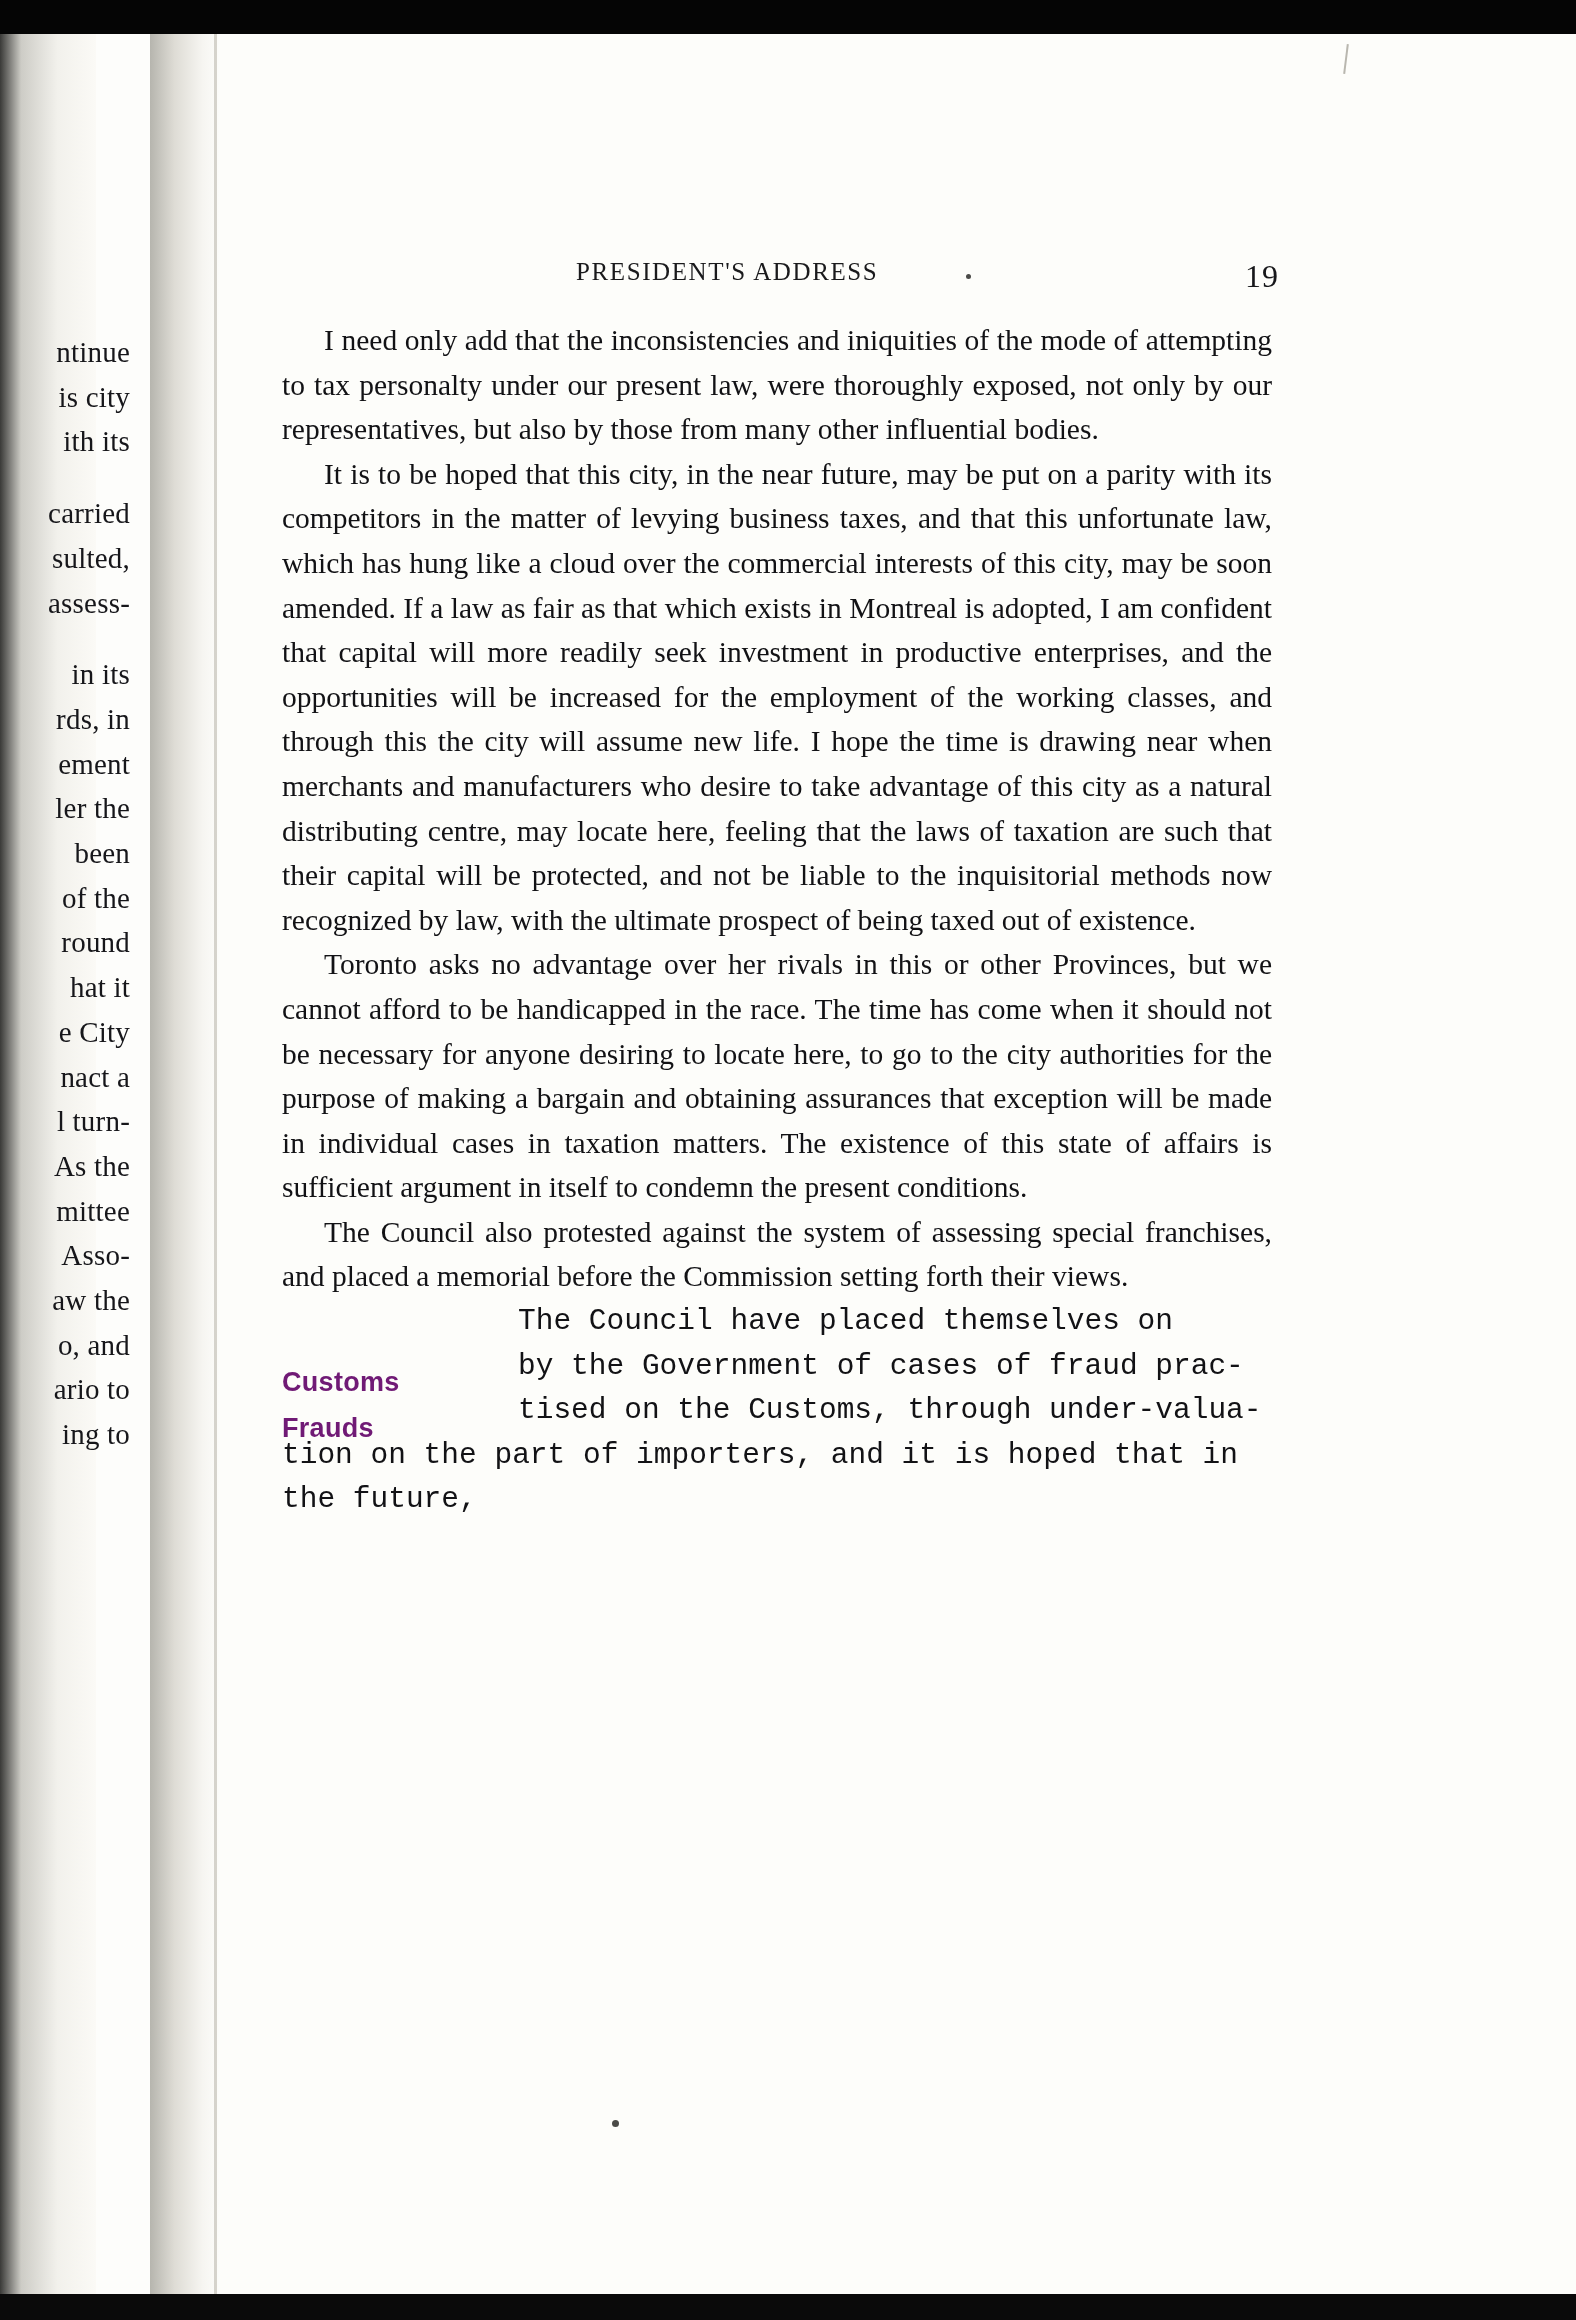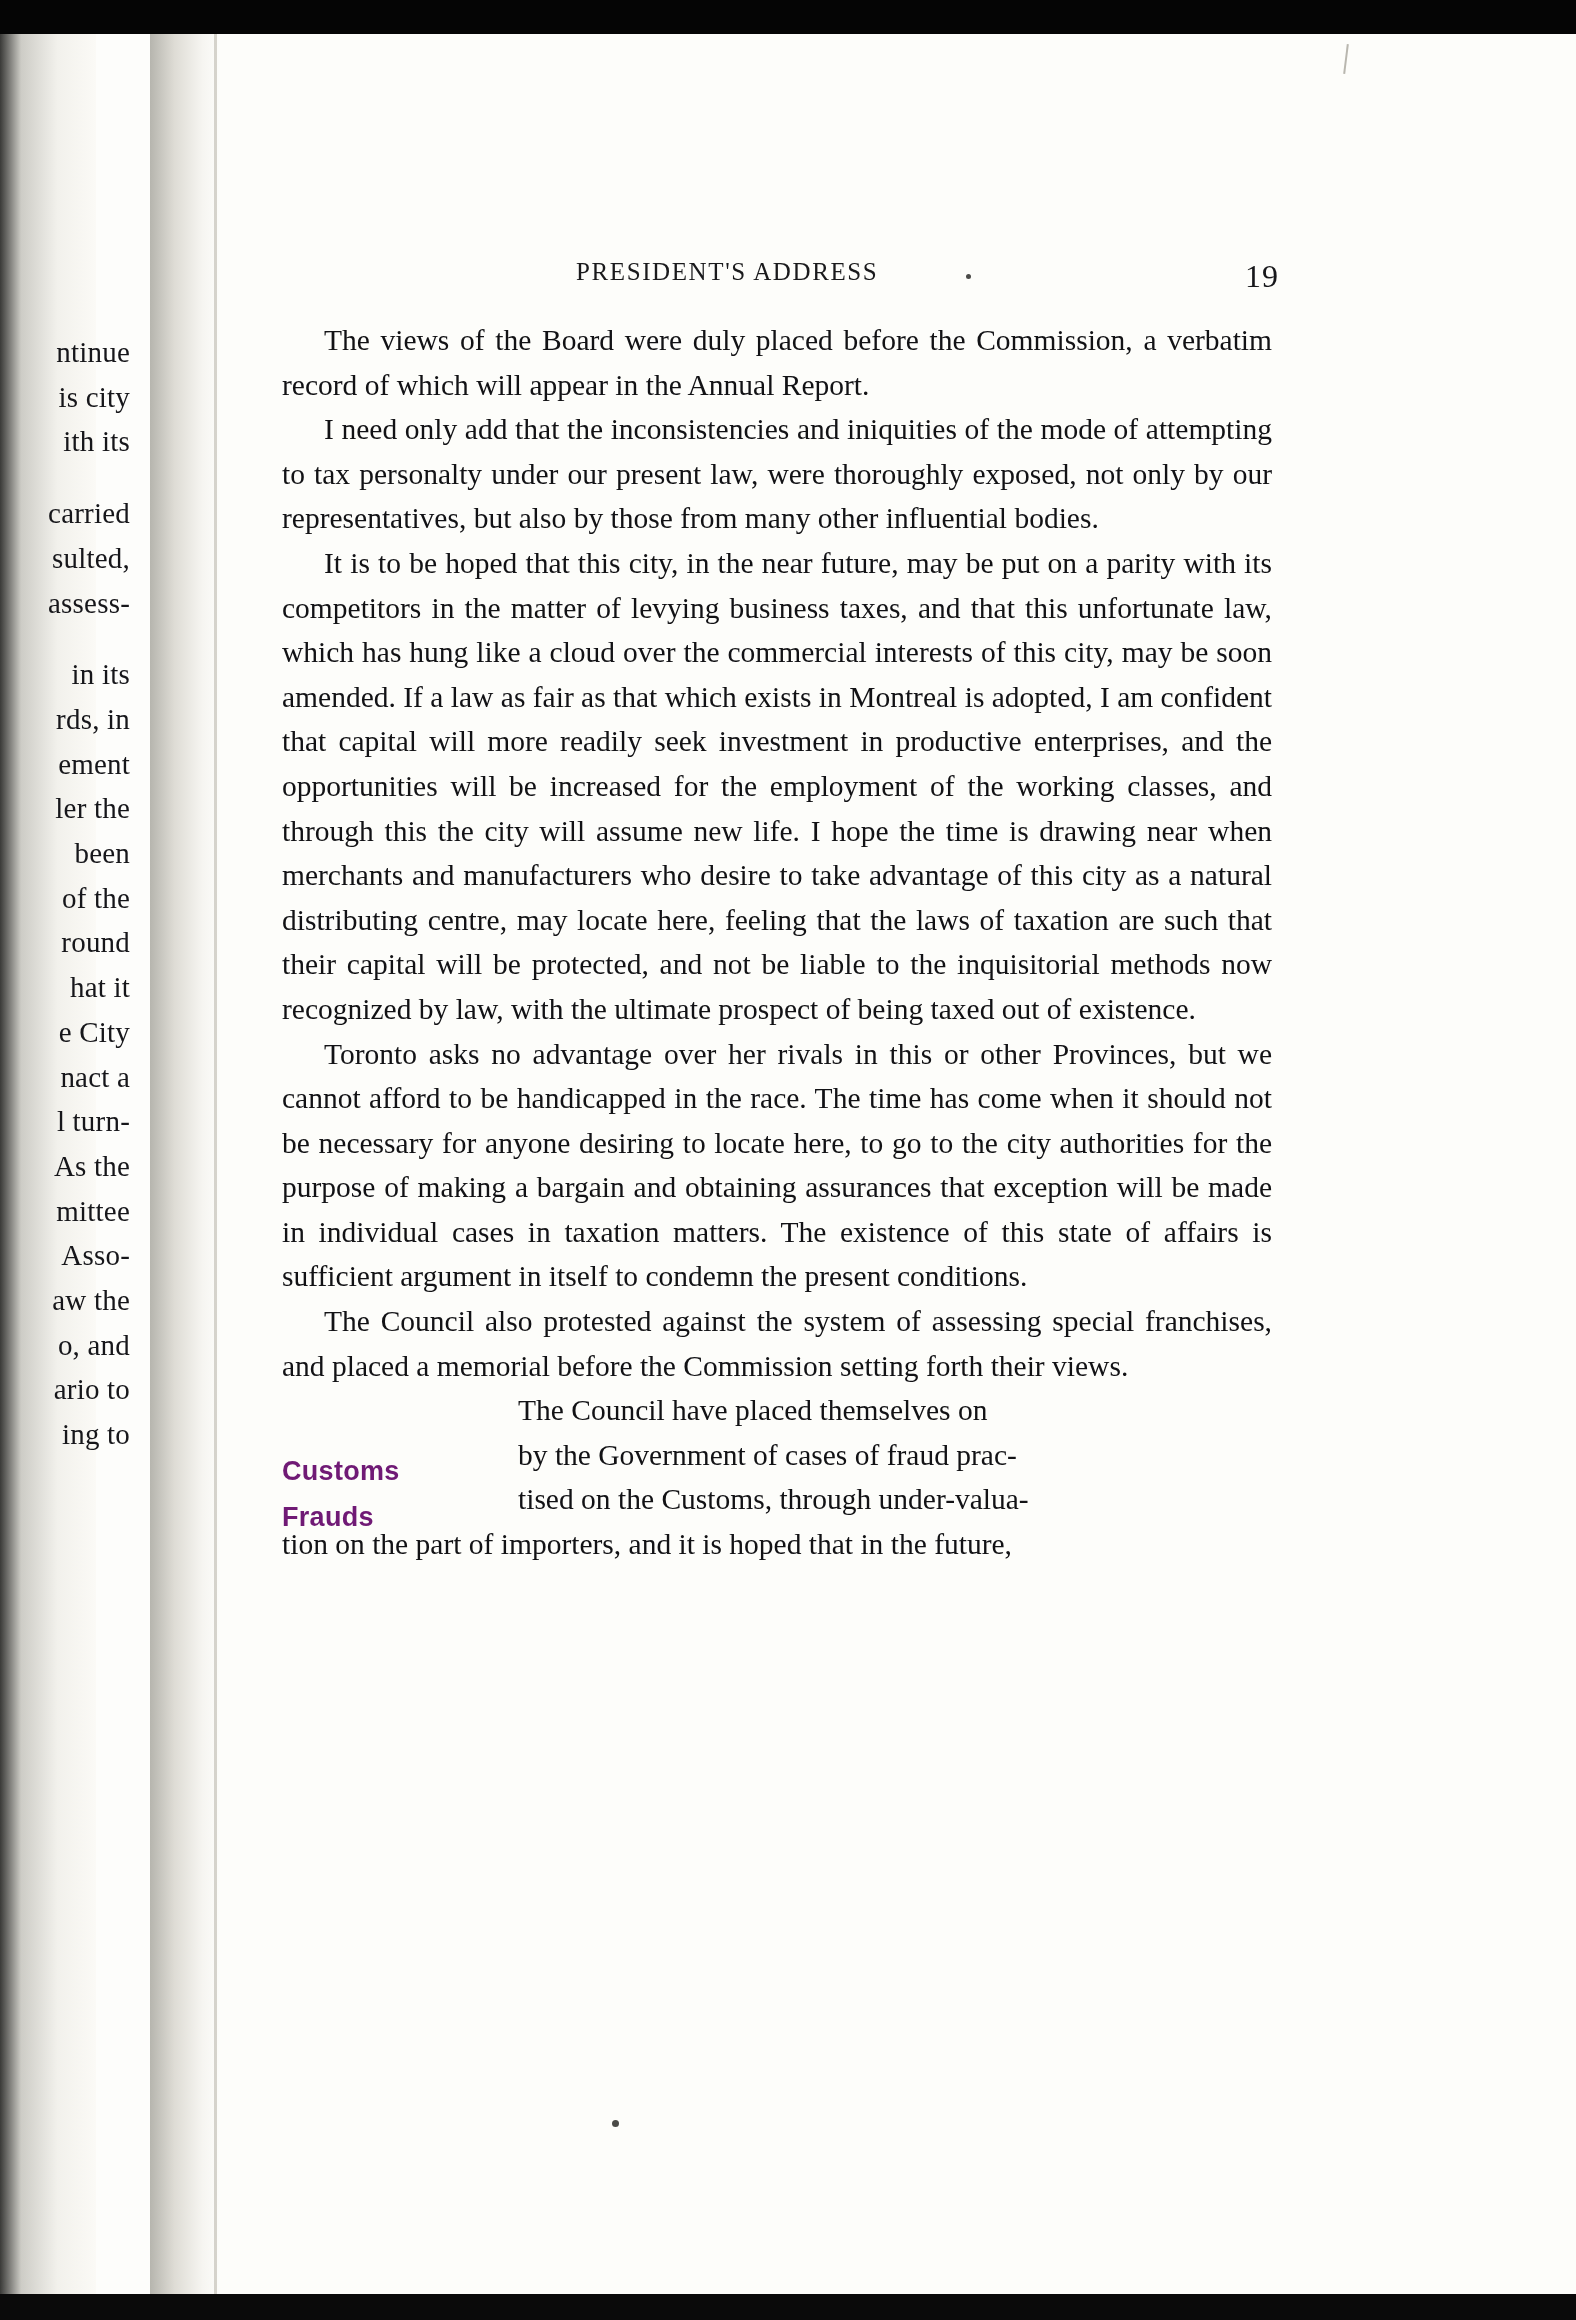--- a/index.html
+++ b/index.html
@@ -127,21 +127,21 @@
     color: #121215;
     font-size: 29.5px;
     line-height: 44.6px;
     text-align: justify;
     text-justify: inter-word;
   }
   .col p {
     margin: 0 0 0 0;
     text-indent: 42px;
   }
-  .col p.noindent { text-indent: 0; }
+  .col p.noindent { text-indent: 0; font-family: Liberation Mono, monospace; }
 
   
   .sidenote-block {
     position: relative;
     margin-top: 0;
   }
   .sidenote-label {
     position: absolute;
     left: 0;
     top: 60px;
@@ -212,21 +212,20 @@
       <span class="ln">ario to</span>
       <span class="ln">ing to</span>
     </div>
   </div>
 
   <div class="header">PRESIDENT'S ADDRESS</div>
   <div class="header-dot"></div>
   <div class="folio">19</div>
 
   <div class="col">
-    <p>The views of the Board were duly placed before the Commission, a verbatim record of which will appear in the Annual Report.</p>
     <p>I need only add that the inconsistencies and iniquities of the mode of attempting to tax personalty under our present law, were thoroughly exposed, not only by our representatives, but also by those from many other influential bodies.</p>
     <p>It is to be hoped that this city, in the near future, may be put on a parity with its competitors in the matter of levying business taxes, and that this unfortunate law, which has hung like a cloud over the commercial interests of this city, may be soon amended.    If a law as fair as that which exists in Montreal is adopted, I am confident that capital will more readily seek investment in productive enterprises, and the opportunities will be increased for the employment of the working classes, and through this the city will assume new life.  I hope the time is drawing near when merchants and manufacturers who desire to take advantage of this city as a natural distributing centre, may locate here, feeling that the laws of taxation are such that their capital will be protected, and not be liable to the inquisitorial methods now recognized by law, with the ultimate prospect of being taxed out of existence.</p>
     <p>Toronto asks no advantage over her rivals in this or other Provinces, but we cannot afford to be handicapped in the race. The time has come when it should not be necessary for anyone desiring to locate here, to go to the city authorities for the purpose of making a bargain and obtaining assurances that exception will be made in individual cases in taxation matters.    The existence of this state of affairs is sufficient argument in itself to condemn the present conditions.</p>
     <p>The Council also protested against the system of assessing special franchises, and placed a memorial before the Commission setting forth their views.</p>
 
     <div class="sidenote-block">
       <div class="sidenote-label">
         <span>Customs</span><br>
         <span>Frauds</span>
       </div>

